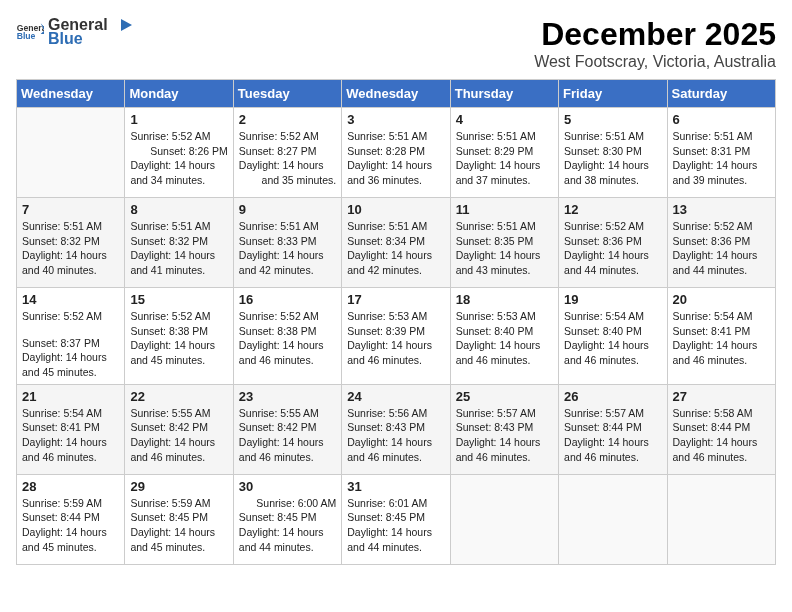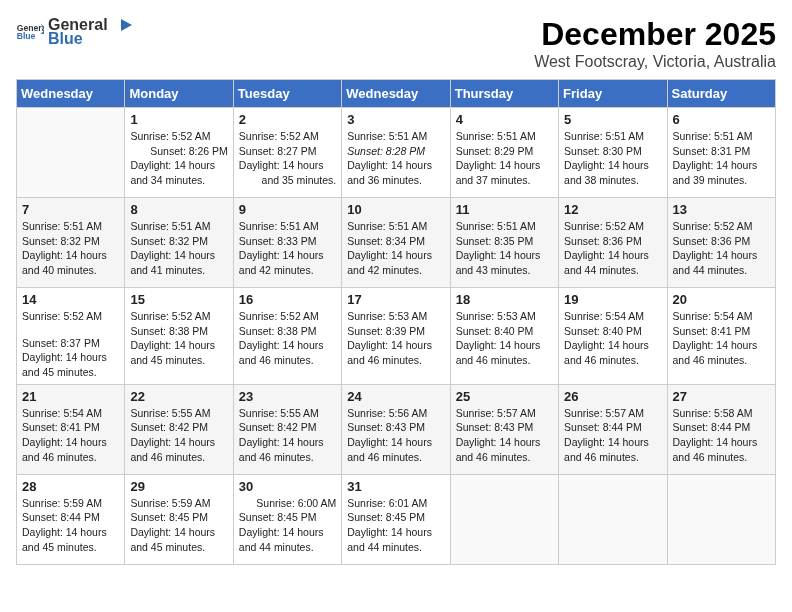--- a/index.html
+++ b/index.html
@@ -132,21 +132,21 @@
             <span style="display: block;">Sunrise: 5:52 AM</span>
             <span style="display: block;">Sunset: 8:27 PM</span>
             <span style="display: block;">Daylight: 14 hours</span>
             <span style="display: block; text-align: right;">and 35 minutes.</span>
           </div>
         </td>
         <td>
           <span class="day-number">3</span>
           <div class="cell-info">
             <span style="display: block;">Sunrise: 5:51 AM</span>
-            <span style="display: block; font-style: italic;">Sunset: 8:28 PM</span>
+            <span style="display: block;">Sunset: 8:28 PM</span>
             <span style="display: block;">Daylight: 14 hours</span>
             <span style="display: block;">and 36 minutes.</span>
           </div>
         </td>
         <td>
           <span class="day-number">4</span>
           <div class="cell-info">
             <span style="display: block;">Sunrise: 5:51 AM</span>
             <span style="display: block;">Sunset: 8:29 PM</span>
             <span style="display: block;">Daylight: 14 hours</span>

